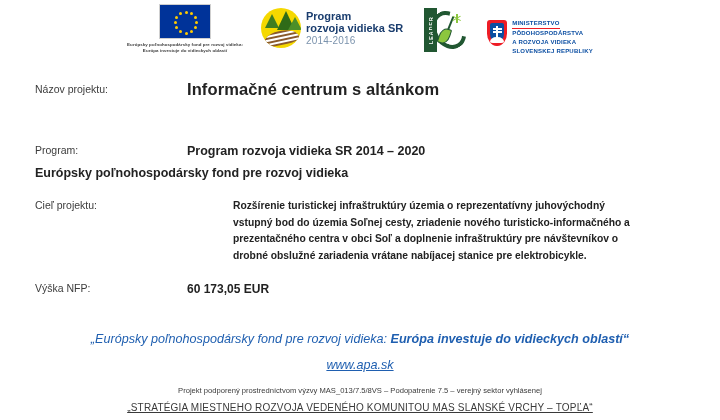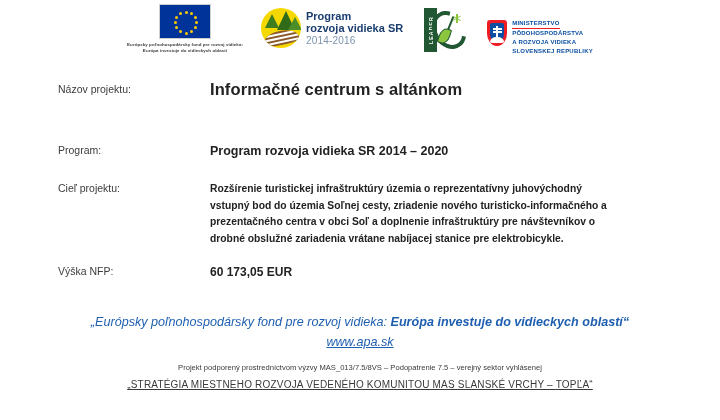--- a/index.html
+++ b/index.html
@@ -223,21 +223,21 @@
     margin-top: 1px;
     line-height: 1.3;
   }
 
   
   .sheet { padding: 16px 0 0 0; }
 
   .row {
     display: flex;
     align-items: flex-start;
-    padding: 0 58px;
+    padding: 0 35px;
   }
   .row .label {
     width: 152px;
     flex: 0 0 152px;
     font-size: 10.5px;
     color: #3c3c3c;
     line-height: 1.35;
   }
   .row .value {
     flex: 1 1 auto;
@@ -249,21 +249,21 @@
   .row.title { margin-bottom: 17px; }
   .row.title .label { padding-top: 4px; }
   .row.title .value { font-size: 16.5px; letter-spacing: .1px; }
 
   .row.program { margin-bottom: 5px; margin-top: 43px; }
   .row.program .value,
   .row.fund .value { font-size: 12.5px; }
 
   .row.fund { margin-bottom: 16px; }
 
-  .row.goal { margin-bottom: 16px; }
+  .row.goal { margin-bottom: 16px; gap: 46px; }
   .row.goal .value {
     font-size: 10.3px;
     line-height: 1.62;
     padding-right: 48px;
     text-align: left;
   }
 
   .row.nfp .value { font-size: 12px; }
 
   
@@ -271,21 +271,21 @@
     margin-top: 33px;
     text-align: center;
     color: #1f5fb0;
     font-size: 12.6px;
     line-height: 1.5;
     font-style: italic;
   }
   .slogan .bold { font-weight: bold; }
   .slogan .url {
     display: inline-block;
-    margin-top: 1px;
+    margin-top: 7px;
     text-decoration: underline;
     color: #1f5fb0;
     font-size: 12.6px;
   }
 
   
   .footer {
     margin-top: 8px;
     text-align: center;
     color: #3a3a3a;
@@ -376,20 +376,21 @@
     <div class="label">Názov projektu:</div>
     <div class="value">Informačné centrum s altánkom</div>
   </div>
 
   <div class="row program">
     <div class="label">Program:</div>
     <div class="value">Program rozvoja vidieka SR 2014 – 2020</div>
   </div>
 
   <div class="row fund">
+    <div class="value">Európsky poľnohospodársky fond pre rozvoj vidieka</div>
   </div>
 
   <div class="row goal">
     <div class="label">Cieľ projektu:</div>
     <div class="value">Rozšírenie turistickej infraštruktúry územia o reprezentatívny juhovýchodný vstupný bod do územia Soľnej cesty, zriadenie nového turisticko-informačného a prezentačného centra v obci Soľ a doplnenie infraštruktúry pre návštevníkov o drobné obslužné zariadenia vrátane nabíjacej stanice pre elektrobicykle.</div>
   </div>
 
   <div class="row nfp">
     <div class="label">Výška NFP:</div>
     <div class="value">60 173,05 EUR</div>

